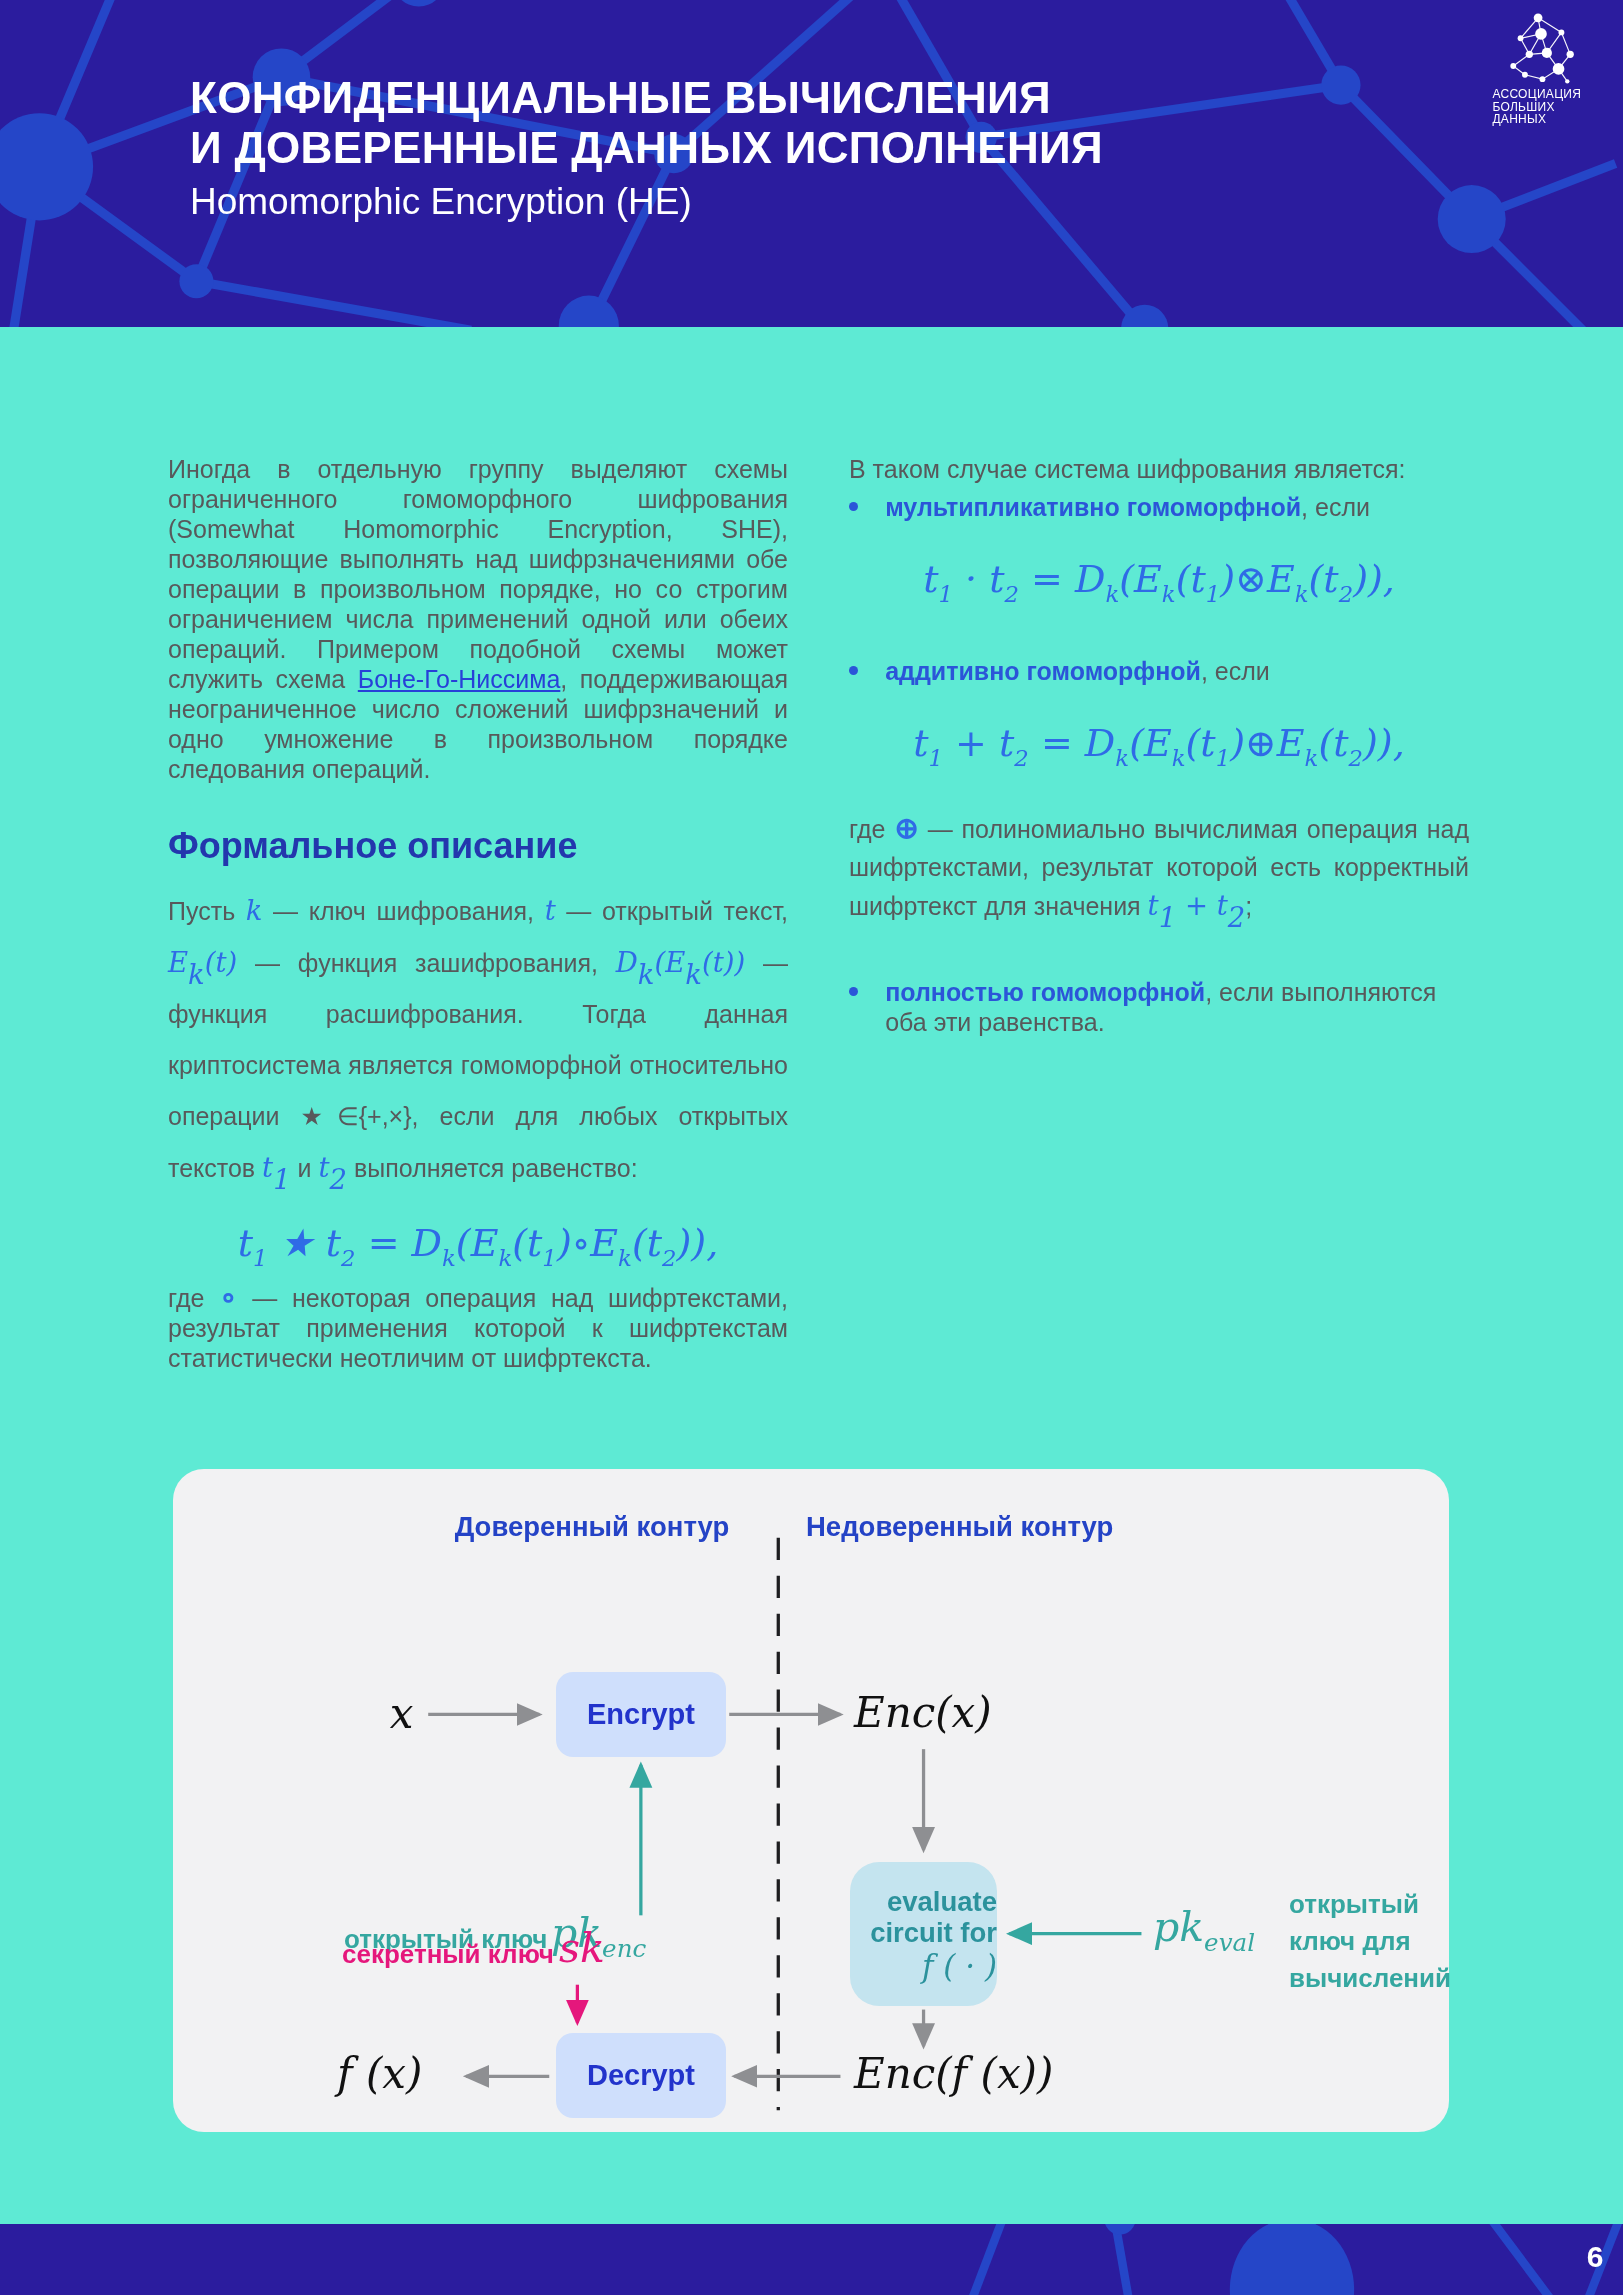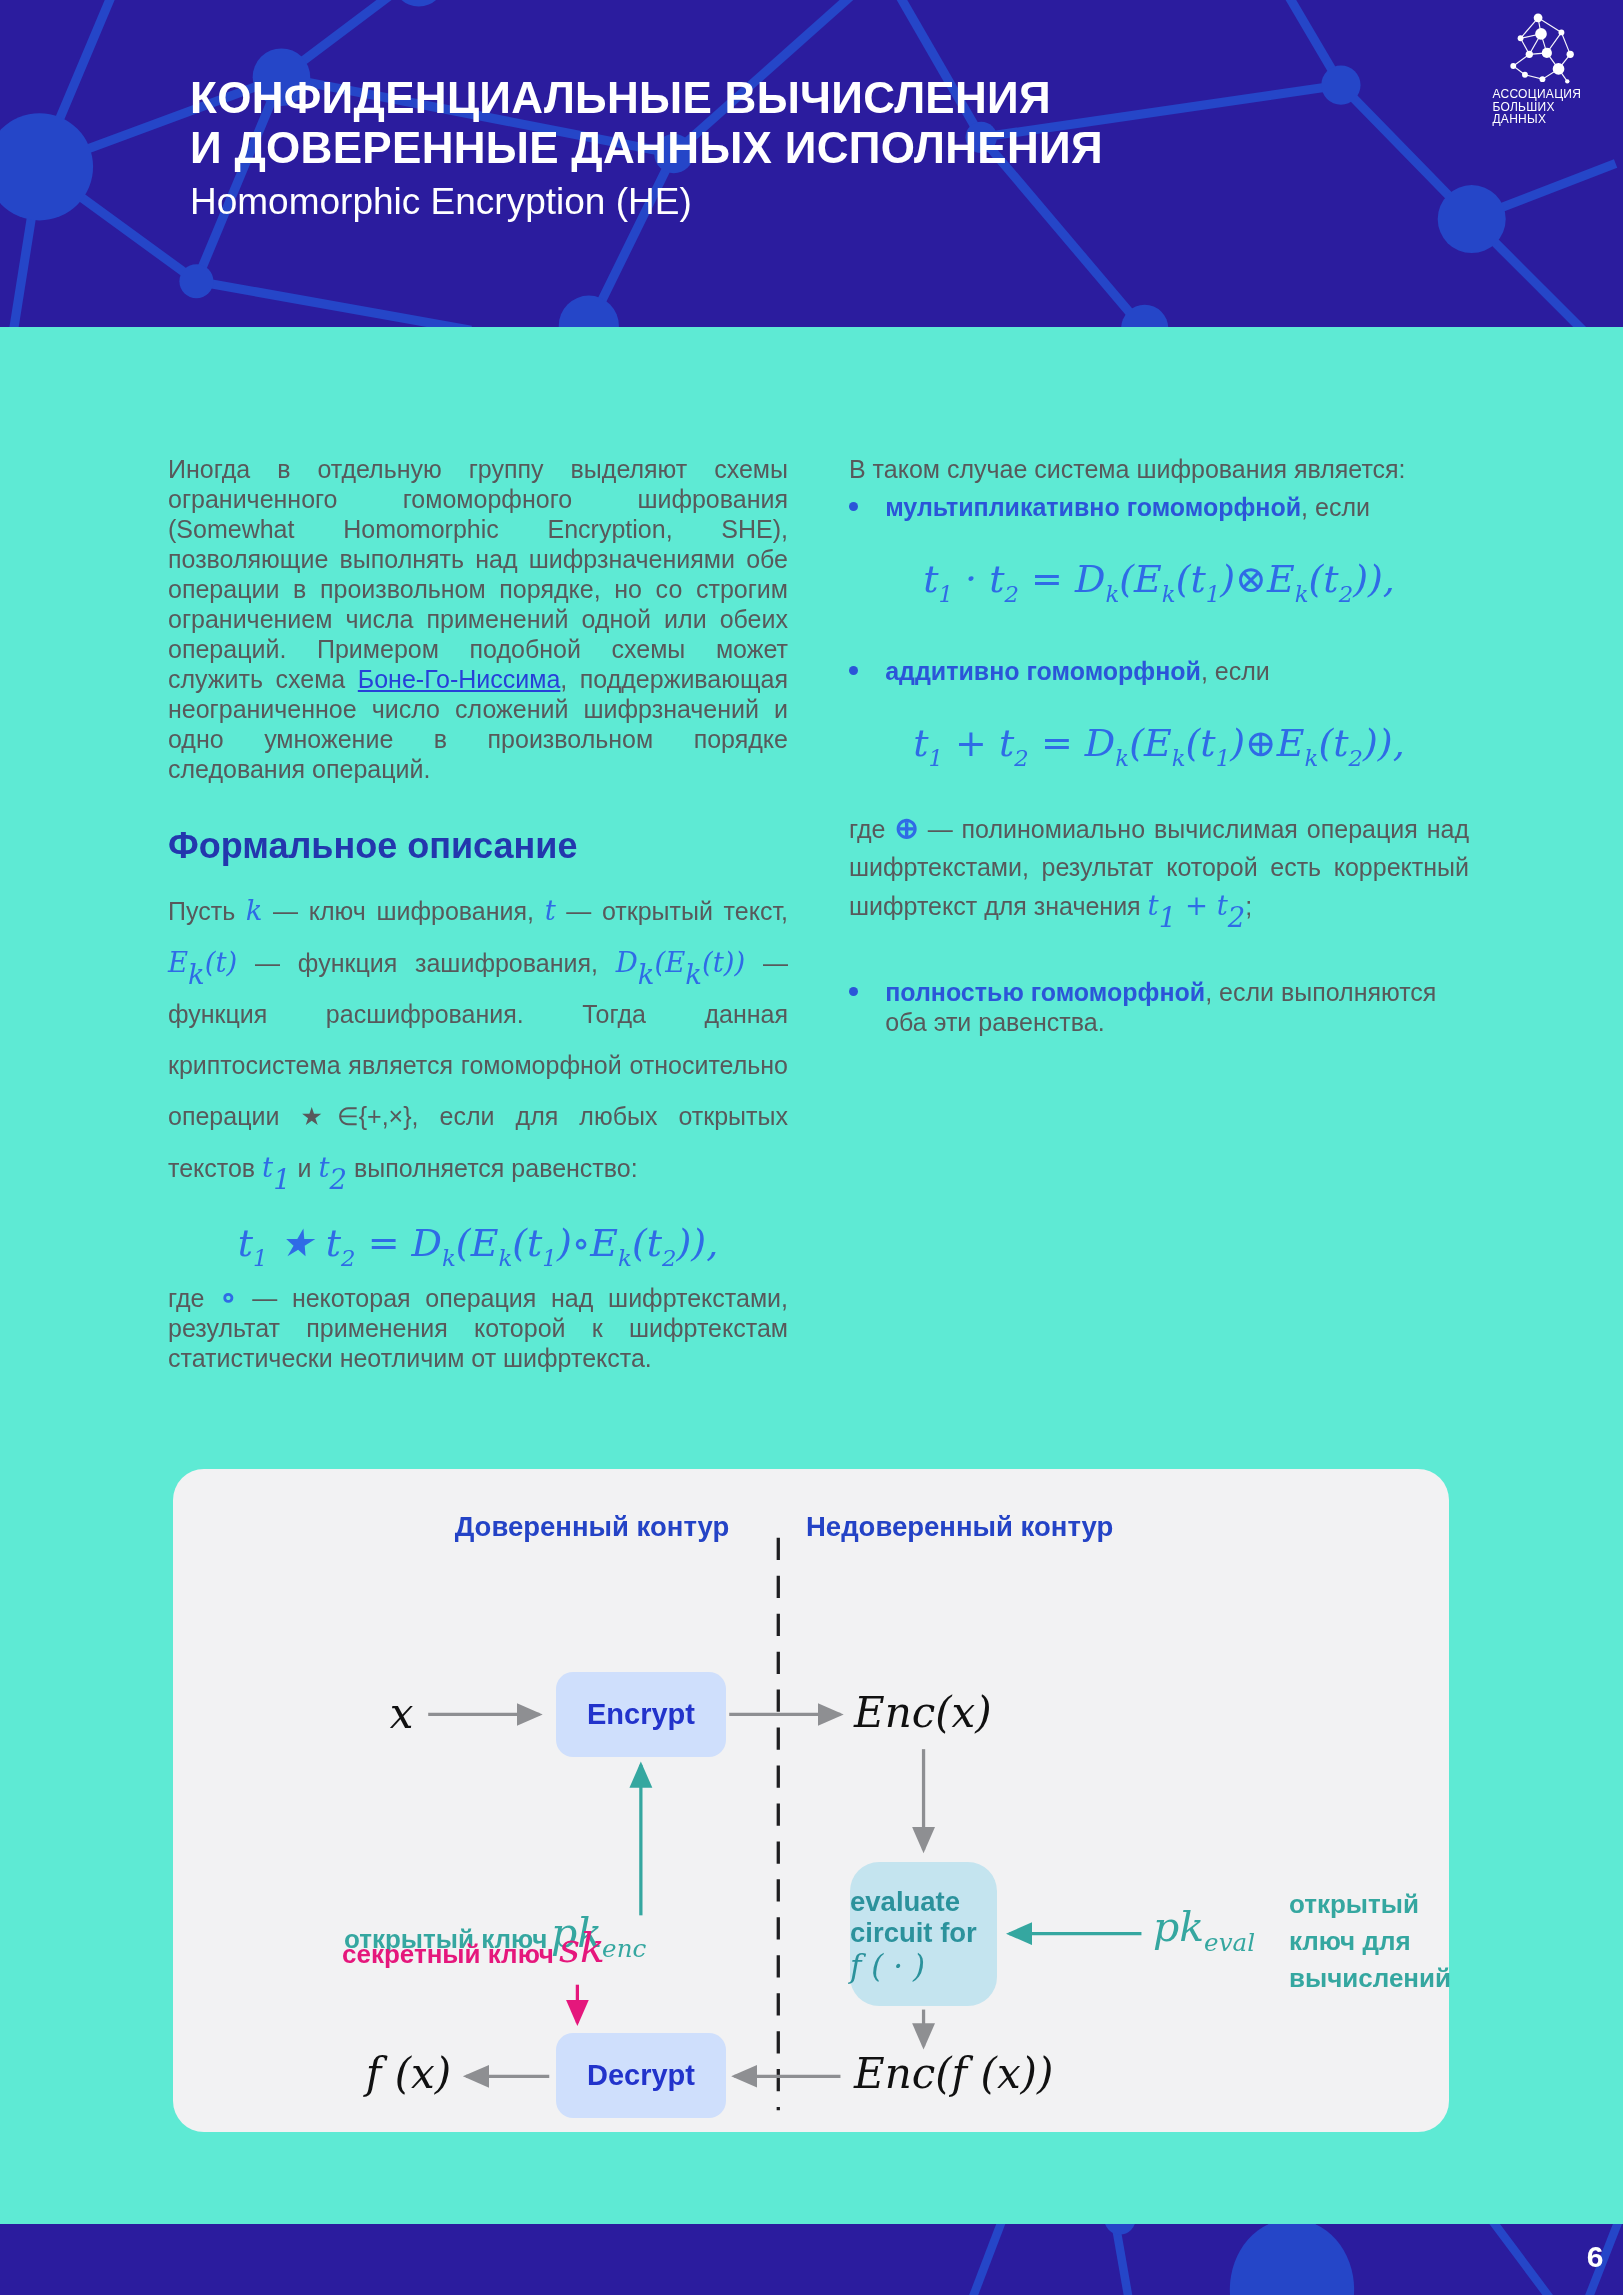--- a/index.html
+++ b/index.html
@@ -44,27 +44,27 @@
          background:#f2f2f3;border-radius:31px}
   .abs{position:absolute}
   .dg-h{position:absolute;font-size:27.5px;font-weight:bold;color:#2443c6;white-space:nowrap}
   #lbl-trusted{left:275px;top:42px;width:288px;text-align:center}
   #lbl-untrusted{left:633px;top:42px}
   .box{position:absolute;width:170px;height:85px;border-radius:17px;background:#cfdffc;
        color:#2233cb;font-weight:bold;font-size:29px;display:flex;align-items:center;justify-content:center}
   #box-encrypt{left:383px;top:203px}
   #box-decrypt{left:383px;top:564px}
   #box-eval{position:absolute;left:677px;top:393px;width:147px;height:144px;border-radius:29px;
-            background:#c4e4ef;color:#2b929c;display:flex;flex-direction:column;align-items:flex-start;
+            background:#c4e4ef;color:#2b929c;display:flex;flex-direction:column;align-items:flex-end;
             justify-content:center;font-weight:bold;font-size:27.5px;line-height:31px;text-align:center}
   #box-eval .fmath{font-family:"DejaVu Serif",serif;font-style:italic;font-weight:normal;font-size:31px;margin-top:2.6px}
   .mvar{position:absolute;font-family:"DejaVu Serif",serif;font-style:italic;color:#111;font-size:42px;white-space:nowrap}
   #var-x{left:196px;top:220px;width:65px;text-align:center}
   #var-encx{left:681px;top:219px}
-  #var-fx{left:180px;top:580px;width:111px;text-align:center}
+  #var-fx{left:164px;top:580px;width:111px;}
   #var-encfx{left:681px;top:580px}
   .pk{position:absolute;font-family:"DejaVu Serif",serif;font-style:italic;color:#35a7a0;font-size:41px;white-space:nowrap}
   #pk-enc{left:378px;top:440px}
   #pk-eval{left:980px;top:434px}
   #sk-var{left:386px;top:455px;color:#e5177c}
   .keylab{position:absolute;font-weight:bold;font-size:26px;color:#35a7a0;line-height:37px}
   #lab-pub{left:171px;top:452px;width:194px;text-align:right;white-space:nowrap}
   #lab-eval{left:1116px;top:417px;width:170px}
   #lab-secret{left:169px;top:467px;width:203px;text-align:right;color:#e5177c;white-space:nowrap}
 

